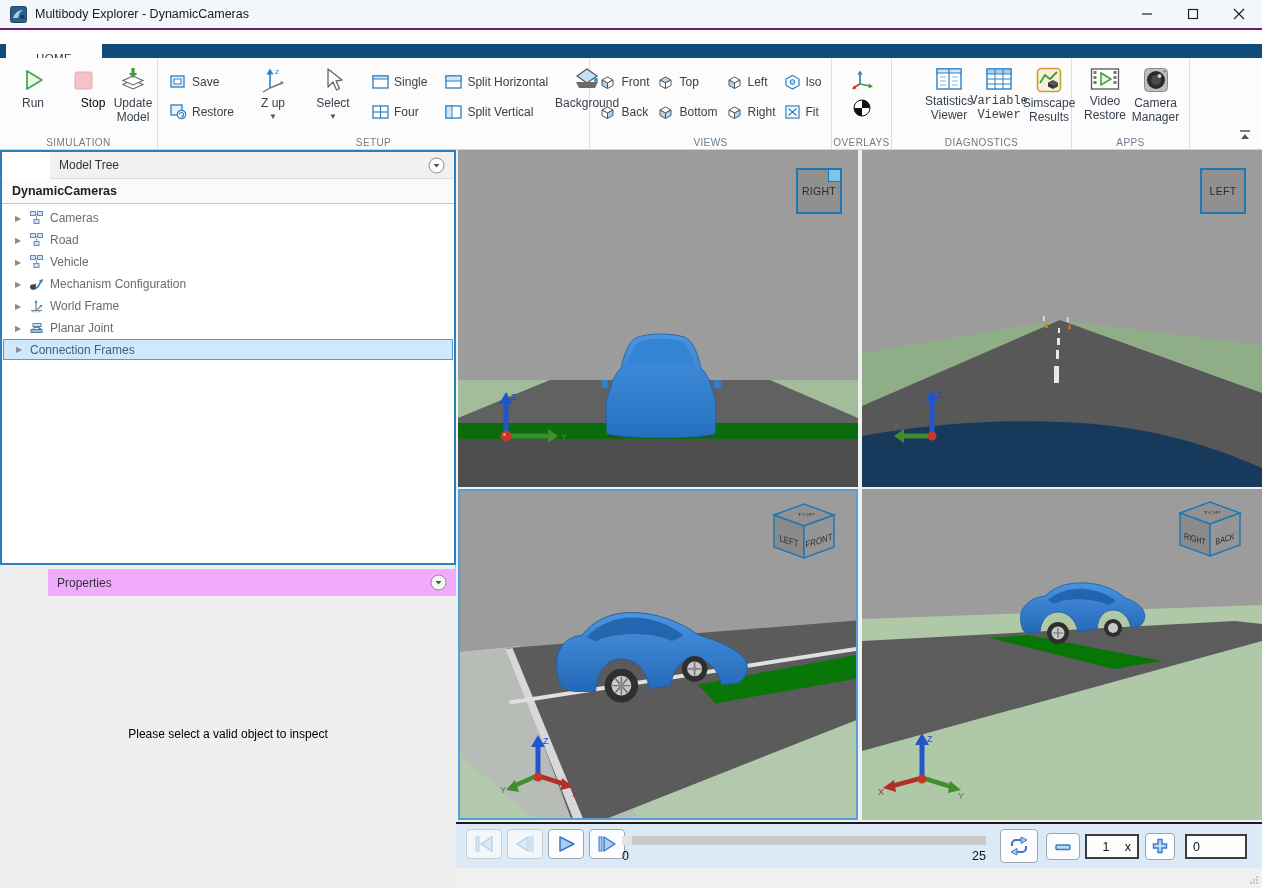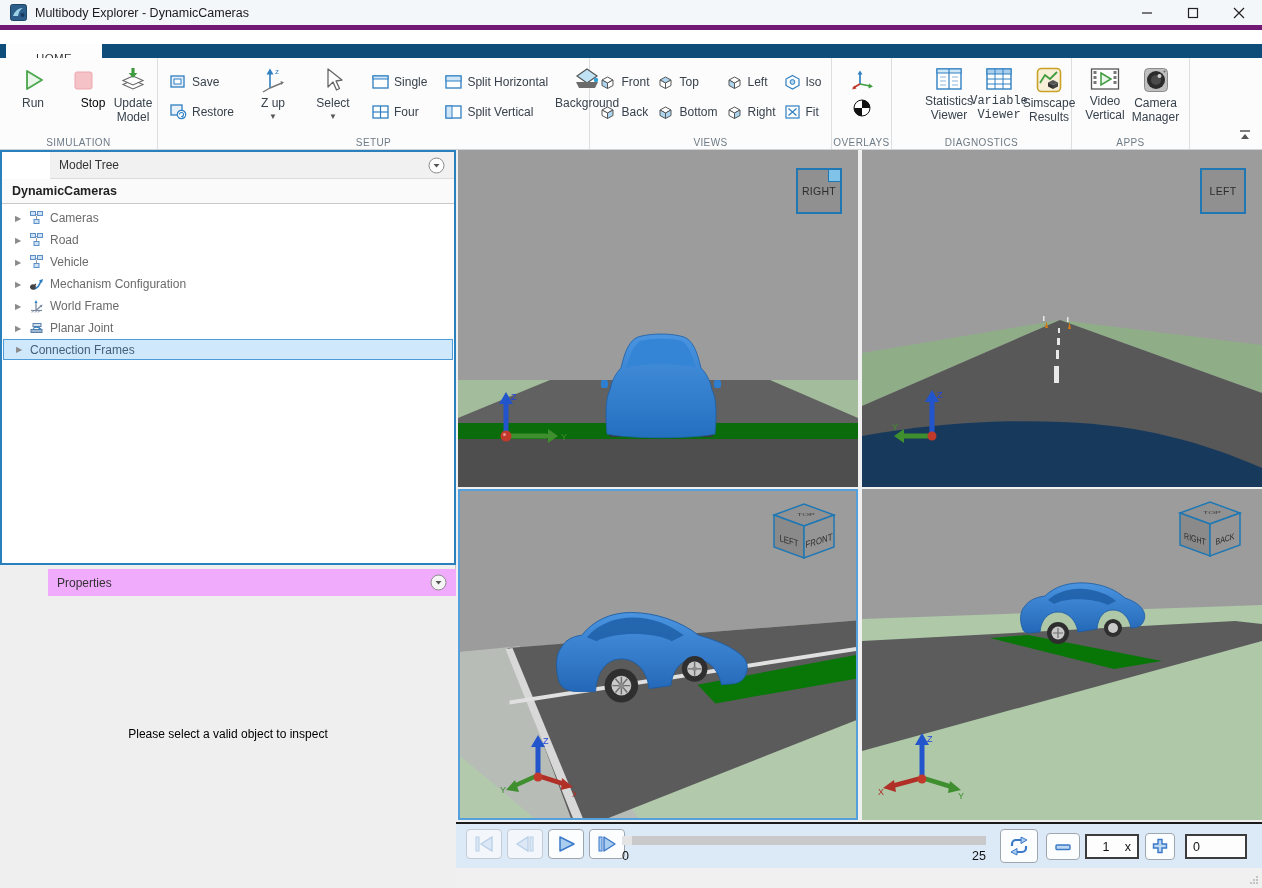--- a/index.html
+++ b/index.html
@@ -2,21 +2,21 @@
 <html><head>
 <meta charset="utf-8">
 <style>
   * { margin:0; padding:0; box-sizing:border-box; }
   html,body { width:1262px; height:888px; overflow:hidden;
     font-family:"Liberation Sans", sans-serif; background:#efefef; }
   .app { position:relative; width:1262px; height:888px; background:#fff; }
 
   
   .titlebar { position:absolute; left:0; top:0; width:1262px; height:30px;
-    background:#f3f7fa; display:flex; align-items:center; border-bottom:5px solid #701a75; }
+    background:#f3f7fa; display:flex; align-items:center; border-bottom:2px solid #701a75; }
   .app-icon { width:17px; height:17px; margin:0 8px 0 10px; }
   .title-text { font-size:12.5px; color:#1a1a1a; }
   .win-controls { margin-left:auto; display:flex; height:100%; }
   .win-btn { width:46px; height:100%; display:flex; align-items:center; justify-content:center; }
 
   
   .tabstrip { position:absolute; left:0; top:44px; width:1262px; height:28px; background:#0e4d7a; }
   .tab-home { position:absolute; left:6px; top:0; width:96px; height:28px; background:#fdfdfd;
     display:flex; align-items:center; justify-content:center; font-size:11.5px; color:#333;
     letter-spacing:.4px; }
@@ -393,21 +393,21 @@
         <svg width="30" height="24">
           <rect x="1.5" y="2" width="27" height="20" fill="#fff" stroke="#555" stroke-width="1.3"></rect>
           <rect x="3.5" y="4" width="3" height="3" fill="#777"></rect>
             <rect x="3.5" y="9" width="3" height="3" fill="#777"></rect>
             <rect x="3.5" y="14" width="3" height="3" fill="#777"></rect>
           <rect x="23.5" y="4" width="3" height="3" fill="#777"></rect>
             <rect x="23.5" y="9" width="3" height="3" fill="#777"></rect>
             <rect x="23.5" y="14" width="3" height="3" fill="#777"></rect>
           <polygon points="11,6 21,12 11,18" fill="#eaf6ea" stroke="#3f9c3f" stroke-width="1.5"></polygon>
         </svg>
-        <span class="cap">Video Vertical</span>
+        <span class="cap">Video Restore</span>
       </div>
       <div class="rb-big" style="width:56px;">
         <svg width="26" height="26">
           <rect x="1.5" y="1.5" width="23" height="23" rx="4" fill="#bfbfbf" stroke="#8a8a8a"></rect>
           <circle cx="13" cy="13" r="9" fill="#2b2b2b"></circle>
           <circle cx="13" cy="13" r="5" fill="#4a4a4a"></circle>
           <circle cx="16.5" cy="9" r="2" fill="#cfcfcf"></circle>
           <circle cx="21.5" cy="4.5" r="1" fill="#666"></circle>
         </svg>
         <span class="cap">Camera Manager</span>

